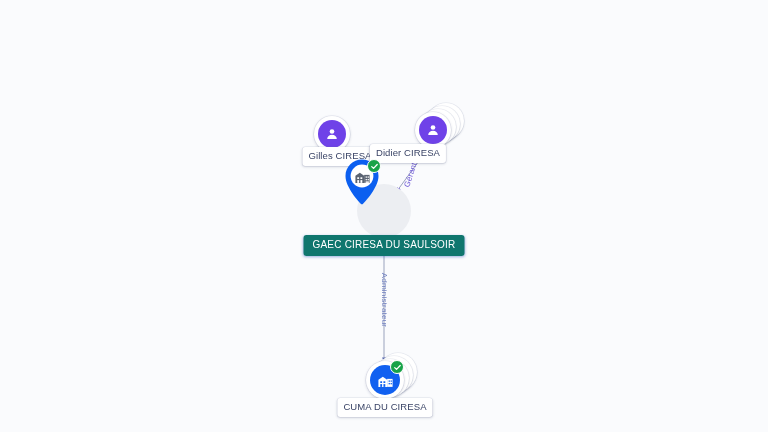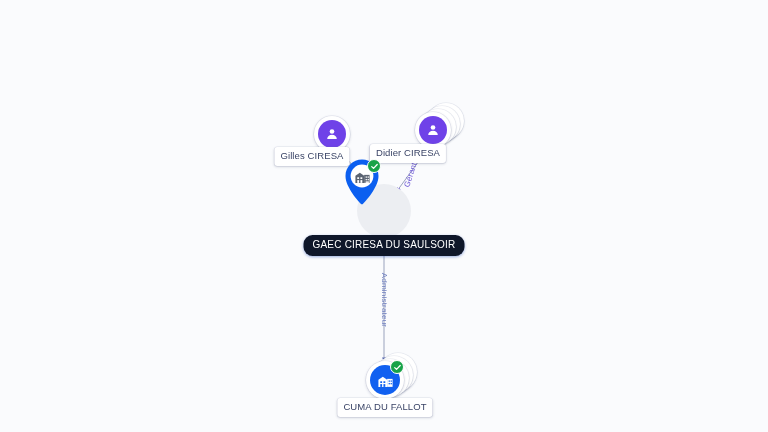--- a/index.html
+++ b/index.html
@@ -134,25 +134,25 @@
     color: #3a4466;
     font-size: 9.5px;
     line-height: 1;
     letter-spacing: .1px;
     padding: 4px 6px 5px 6px;
     border-radius: 3px;
     white-space: nowrap;
     box-shadow: 0 1px 2.5px rgba(40,50,90,.20), 0 0 0 0.6px rgba(125,135,170,.18);
   }
   .label.primary {
-    background: #0f172a;
+    background: #0f766e;
     color: #ffffff;
     font-size: 10px;
     padding: 5px 9px 6px 9px;
-    border-radius: 9px;
+    border-radius: 3px;
     box-shadow: 0 1px 3px rgba(10,60,180,.40);
     letter-spacing: .2px;
   }
 
   
   .edge-label {
     position: absolute;
     font-size: 8px;
     line-height: 1;
     white-space: nowrap;
@@ -196,21 +196,21 @@
         <div class="person-disc"></div>
         <div class="person-core">
           <svg width="16" height="16" viewBox="0 0 24 24" aria-hidden="true">
             <circle cx="12" cy="8.3" r="3.5" fill="#ffffff"></circle>
             <path d="M4.8 19.5c0-3.9 3.3-6.3 7.2-6.3s7.2 2.4 7.2 6.3z" fill="#ffffff"></path>
           </svg>
         </div>
       </div>
     </div>
   </div>
-  <div class="label" style="left:312px; top:147px;">Gilles CIRESA</div>
+  <div class="label" style="left:340px; top:147px;">Gilles CIRESA</div>
 
   <div class="node" style="left:433px; top:130px;">
     <div class="node-inner">
       <div class="person-wrap">
         <div class="stack-card" style="left:13px; top:-9px;"></div>
         <div class="stack-card" style="left:9px; top:-6px;"></div>
         <div class="stack-card" style="left:5px; top:-3px;"></div>
         <div class="person-disc"></div>
         <div class="person-core">
           <svg width="16" height="16" viewBox="0 0 24 24" aria-hidden="true">
@@ -280,15 +280,15 @@
           </svg>
         </div>
         <div class="badge" style="left:24px; top:-1px;">
           <svg width="9" height="9" viewBox="0 0 12 12" aria-hidden="true">
             <path d="M2.3 6.2 L4.7 8.5 L9.6 3.4" stroke="#ffffff" stroke-width="1.7" fill="none" stroke-linecap="round" stroke-linejoin="round"></path>
           </svg>
         </div>
       </div>
     </div>
   </div>
-  <div class="label" style="left:385px; top:398px;">CUMA DU FALLOT</div>
+  <div class="label" style="left:385px; top:398px;">CUMA DU CIRESA</div>
 
 </div>
 
 </body></html>

